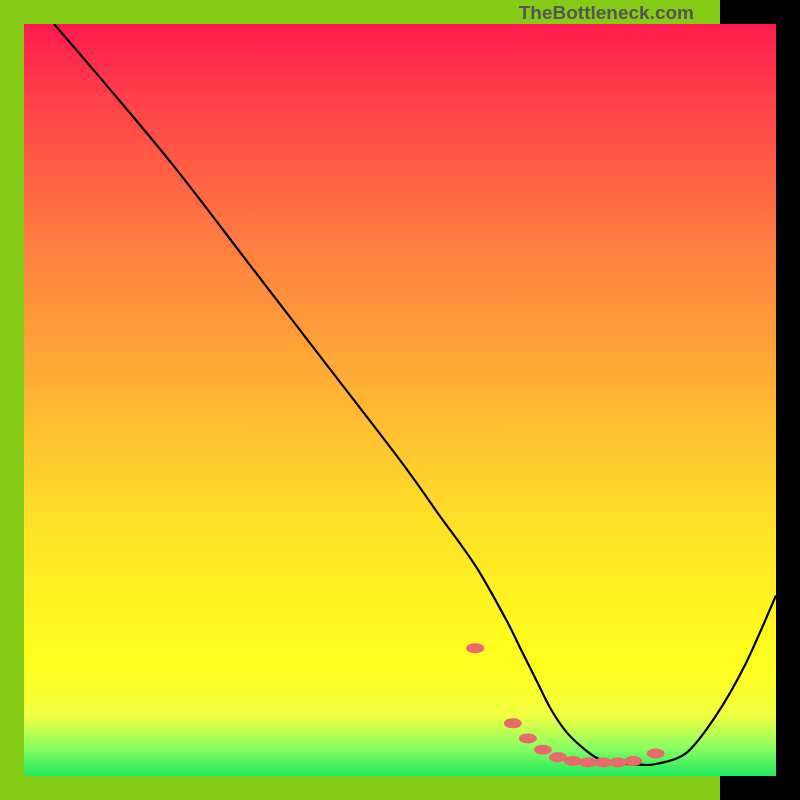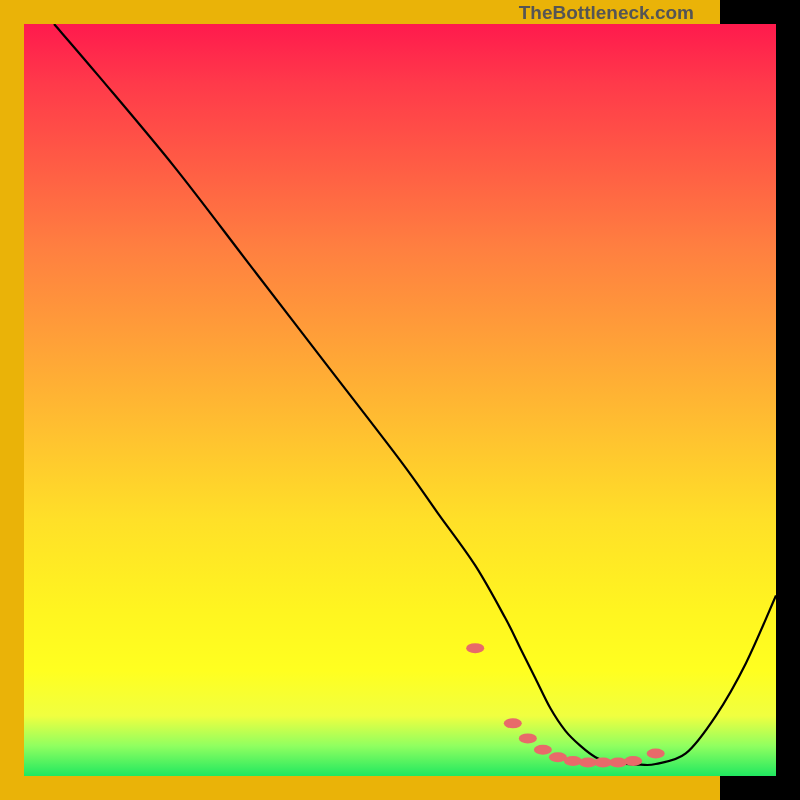--- a/index.html
+++ b/index.html
@@ -10,21 +10,21 @@
     background: #000;
     position: relative;
     font-family: Arial, sans-serif;
   }
   .frame {
     position: absolute;
     top: 0;
     left: 0;
     width: 720px;
     height: 800px;
-    background: #eab308;
+    background: #84cc16;
     text-align: center;
   }
   .plot-area {
     position: absolute;
     top: 24px;
     left: 24px;
     width: 752px;
     height: 752px;
     background: linear-gradient(to bottom,
       #ff1a4d 0%,

